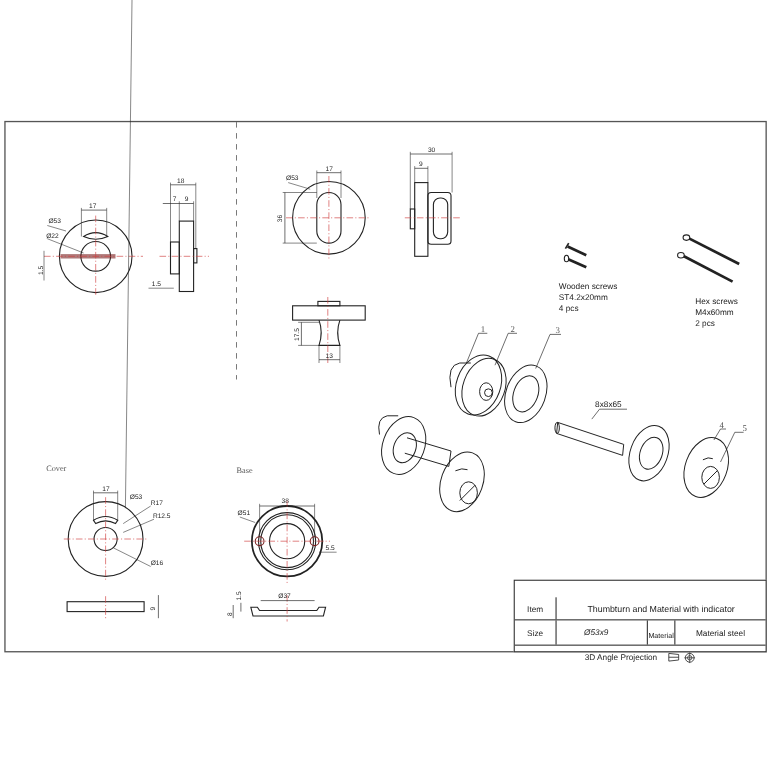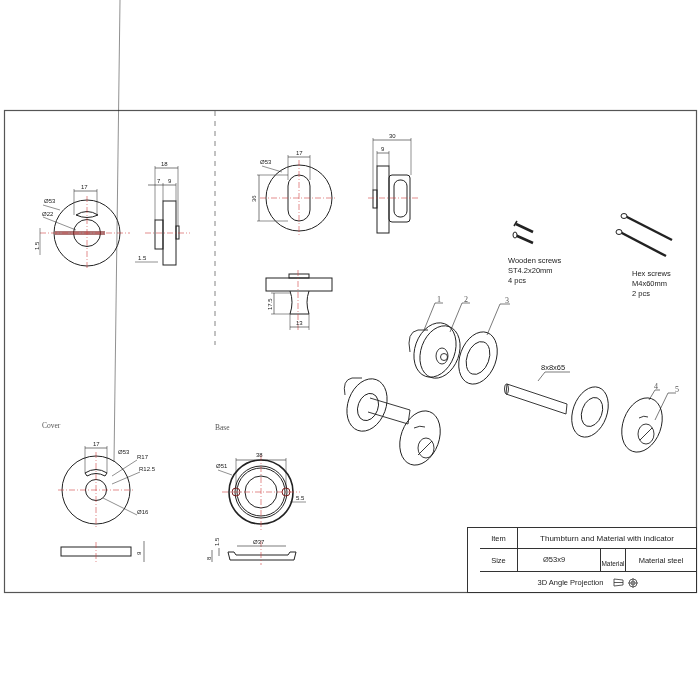--- a/index.html
+++ b/index.html
@@ -1,21 +1,21 @@
 <!DOCTYPE html>
 <html><head>
 <meta charset="utf-8">
 <style>
   html, body { margin: 0; padding: 0; background: #ffffff; }
   body { width: 700px; height: 700px; position: relative; overflow: hidden; font-family: "Liberation Sans", sans-serif; }
   #sheet { position: absolute; left: 0; top: 0; width: 700px; height: 700px; }
   svg text { font-family: "Liberation Sans", sans-serif; fill: #222; }
   .serif { font-family: "Liberation Serif", serif !important; fill: #555 !important; }
   .tb { position: absolute; left: 467px; top: 527px; width: 230px; height: 66px; border: 1px solid #333; box-sizing: border-box; background: #fff; font-size: 7.5px; color: #222; }
-  .tb .row { position: absolute; left: 12px; right: 0; display: flex; border-bottom: 1px solid #333; box-sizing: border-box; }
+  .tb .row { position: absolute; left: 0; right: 0; display: flex; border-bottom: 1px solid #333; box-sizing: border-box; margin-top: 15px; }
   .tb .row:last-child { border-bottom: none; }
   .tb .cell { display: flex; align-items: center; justify-content: center; border-right: 1px solid #333; box-sizing: border-box; height: 100%; }
   .tb .cell:last-child { border-right: none; }
   .proj-icons { display: inline-flex; gap: 4px; margin-left: 10px; align-items: center; }
 </style>
 </head>
 <body>
 
 <svg id="sheet" viewBox="0 0 700 700" xmlns="http://www.w3.org/2000/svg">
   <defs>
@@ -234,21 +234,21 @@
   <text x="0" y="0" font-size="6" transform="translate(211,560) rotate(-90)">8</text>
 </svg>
 
 <div class="tb">
   <div class="row" style="top:0;height:21px;">
     <div class="cell" style="width:38px;">Item</div>
     <div class="cell" style="flex:1;font-size:8px;">Thumbturn and Material  with indicator</div>
   </div>
   <div class="row" style="top:21px;height:23px;">
     <div class="cell" style="width:38px;">Size</div>
-    <div class="cell" style="width:83px;justify-content:flex-start;padding-left:25px;align-items:flex-start;padding-top:6px;">Ø53x9</div>
+    <div class="cell" style="width:83px;justify-content:flex-start;padding-left:25px;align-items:flex-start;padding-top:6px;font-style:italic;">Ø53x9</div>
     <div class="cell" style="width:25px;font-size:6.5px;align-items:flex-end;padding-bottom:4px;">Material</div>
     <div class="cell" style="flex:1;">Material steel</div>
   </div>
   <div class="row" style="top:44px;height:21px;">
     <div class="cell" style="flex:1;">
       <span>3D Angle Projection</span>
       <span class="proj-icons">
         <svg width="11" height="9" viewBox="0 0 11 9">
             <path d="M1,1 L10,2 L10,7 L1,8 Z M1,4.5 L10,4.5" fill="none" stroke="#333" stroke-width="0.8"></path>
           </svg>

